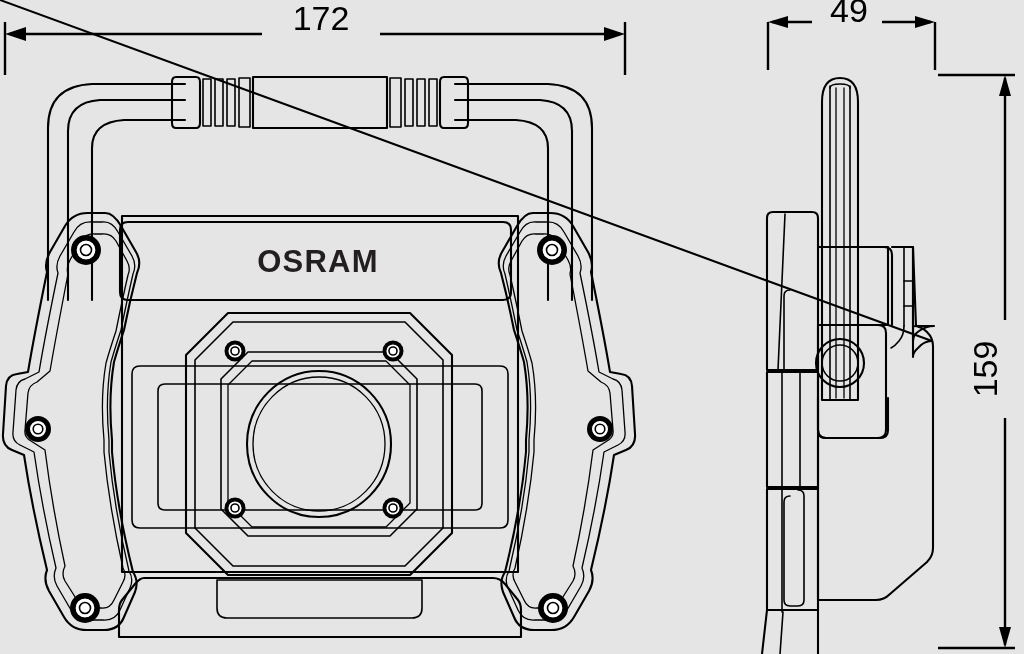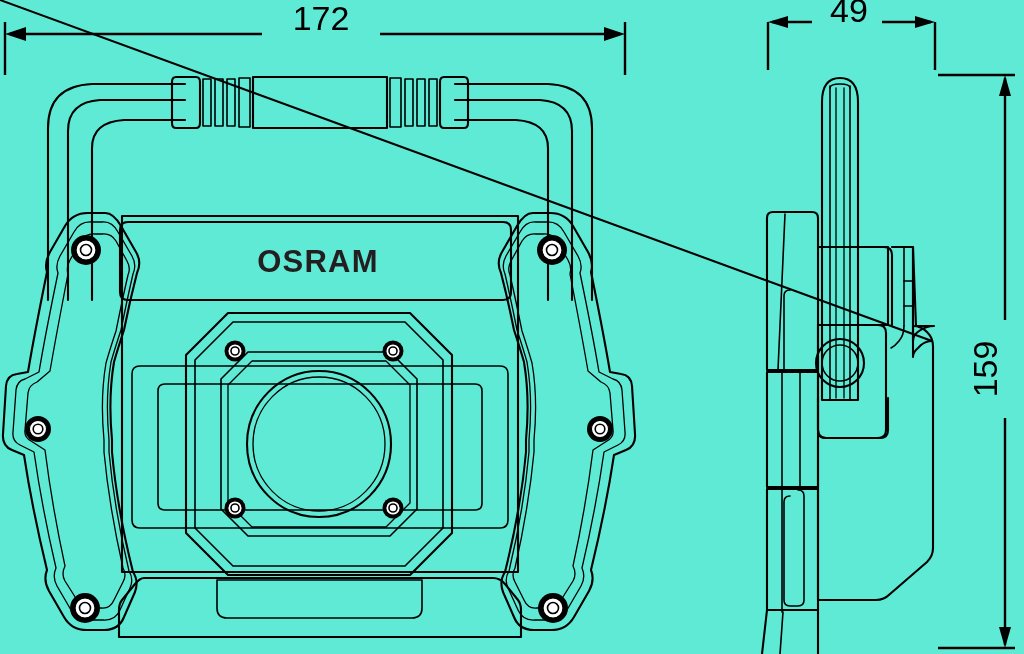--- a/index.html
+++ b/index.html
@@ -11,21 +11,21 @@
   body {
     font-family: "Liberation Sans", sans-serif;
     width: 1024px;
     height: 654px;
     overflow: hidden;
   }
   #stage {
     position: relative;
     width: 1024px;
     height: 654px;
-    background: #5eead4;
+    background: #e5e5e5;
   }
   #drawing {
     position: absolute;
     top: 0;
     left: 0;
     width: 1024px;
     height: 654px;
     display: block;
   }
   .dim-text {

